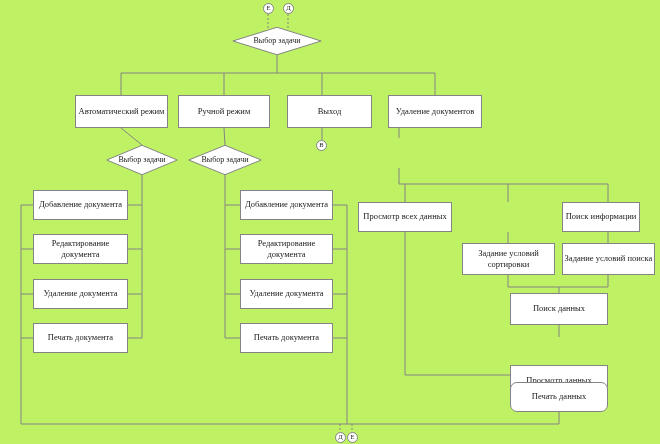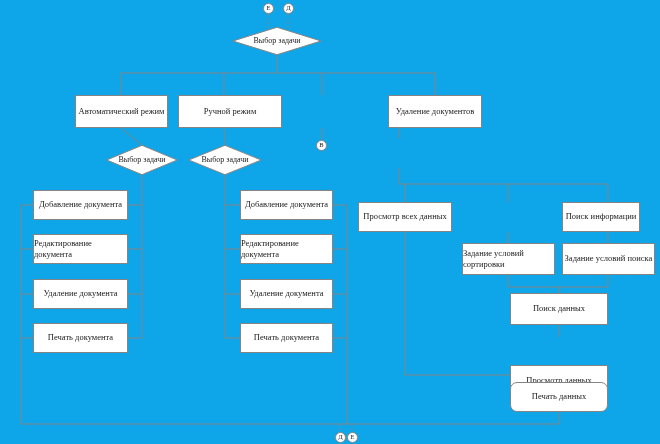--- a/index.html
+++ b/index.html
@@ -1,27 +1,27 @@
 <!DOCTYPE html>
 <html><head>
 <meta charset="utf-8">
 <style>
   html,body{margin:0;padding:0;background:#ffffff;}
   #stage{
-    position:relative;width:660px;height:444px;background:#0ea5e9;
+    position:relative;width:660px;height:444px;background:#bef264;
     font-family:"Liberation Serif","DejaVu Serif",serif;color:#1a1a1a;
     overflow:hidden;
   }
   #wires{position:absolute;left:0;top:0;width:660px;height:444px;}
   #wires line, #wires polyline{stroke:#848484;stroke-width:1;fill:none;}
   #wires .dash{stroke-dasharray:2,2;}
   .box{
     position:absolute;border:1px solid #848484;background:#ffffff;
     display:flex;align-items:center;justify-content:center;
-    text-align:left;font-size:8.5px;line-height:1.35;box-sizing:border-box;
+    text-align:center;font-size:8.5px;line-height:1.35;box-sizing:border-box;
   }
   .diamond{position:absolute;}
   .diamond svg{position:absolute;left:0;top:0;width:100%;height:100%;}
   .diamond polygon{fill:#ffffff;stroke:#848484;stroke-width:1;vector-effect:non-scaling-stroke;}
   .diamond .dlabel{
     position:absolute;left:50%;top:50%;transform:translate(-50%,-50%);
     width:56px;text-align:center;font-size:8px;line-height:1.3;
   }
   .circ{
     position:absolute;width:11px;height:11px;border:1px solid #848484;
@@ -124,21 +124,22 @@
     <span class="dlabel">Выбор задачи</span>
   </div>
   <div class="diamond" style="left:188px;top:145px;width:74px;height:30px;">
     <svg viewBox="0 0 100 100" preserveAspectRatio="none">
         <polygon points="50,1 99,50 50,99 1,50"></polygon>
       </svg>
     <span class="dlabel">Выбор задачи</span>
   </div>
 
   <div class="box" style="left:75px;top:95px;width:93px;height:33px;">Автоматический режим</div>
-  <div class="box" style="left:178px;top:95px;width:104px;height:33px;">Ручной режим</div>
+  <div class="box" style="left:178px;top:95px;width:92px;height:33px;">Ручной режим</div>
+  <div class="box" style="left:287px;top:95px;width:85px;height:33px;">Выход</div>
   <div class="box" style="left:388px;top:95px;width:94px;height:33px;">Удаление документов</div>
 
   <div class="box" style="left:33px;top:190px;width:95px;height:30px;">Добавление документа</div>
   <div class="box" style="left:33px;top:234px;width:95px;height:30px;">Редактирование документа</div>
   <div class="box" style="left:33px;top:279px;width:95px;height:30px;">Удаление документа</div>
   <div class="box" style="left:33px;top:323px;width:95px;height:30px;">Печать документа</div>
 
   <div class="box" style="left:240px;top:190px;width:93px;height:30px;">Добавление документа</div>
   <div class="box" style="left:240px;top:234px;width:93px;height:30px;">Редактирование документа</div>
   <div class="box" style="left:240px;top:279px;width:93px;height:30px;">Удаление документа</div>

